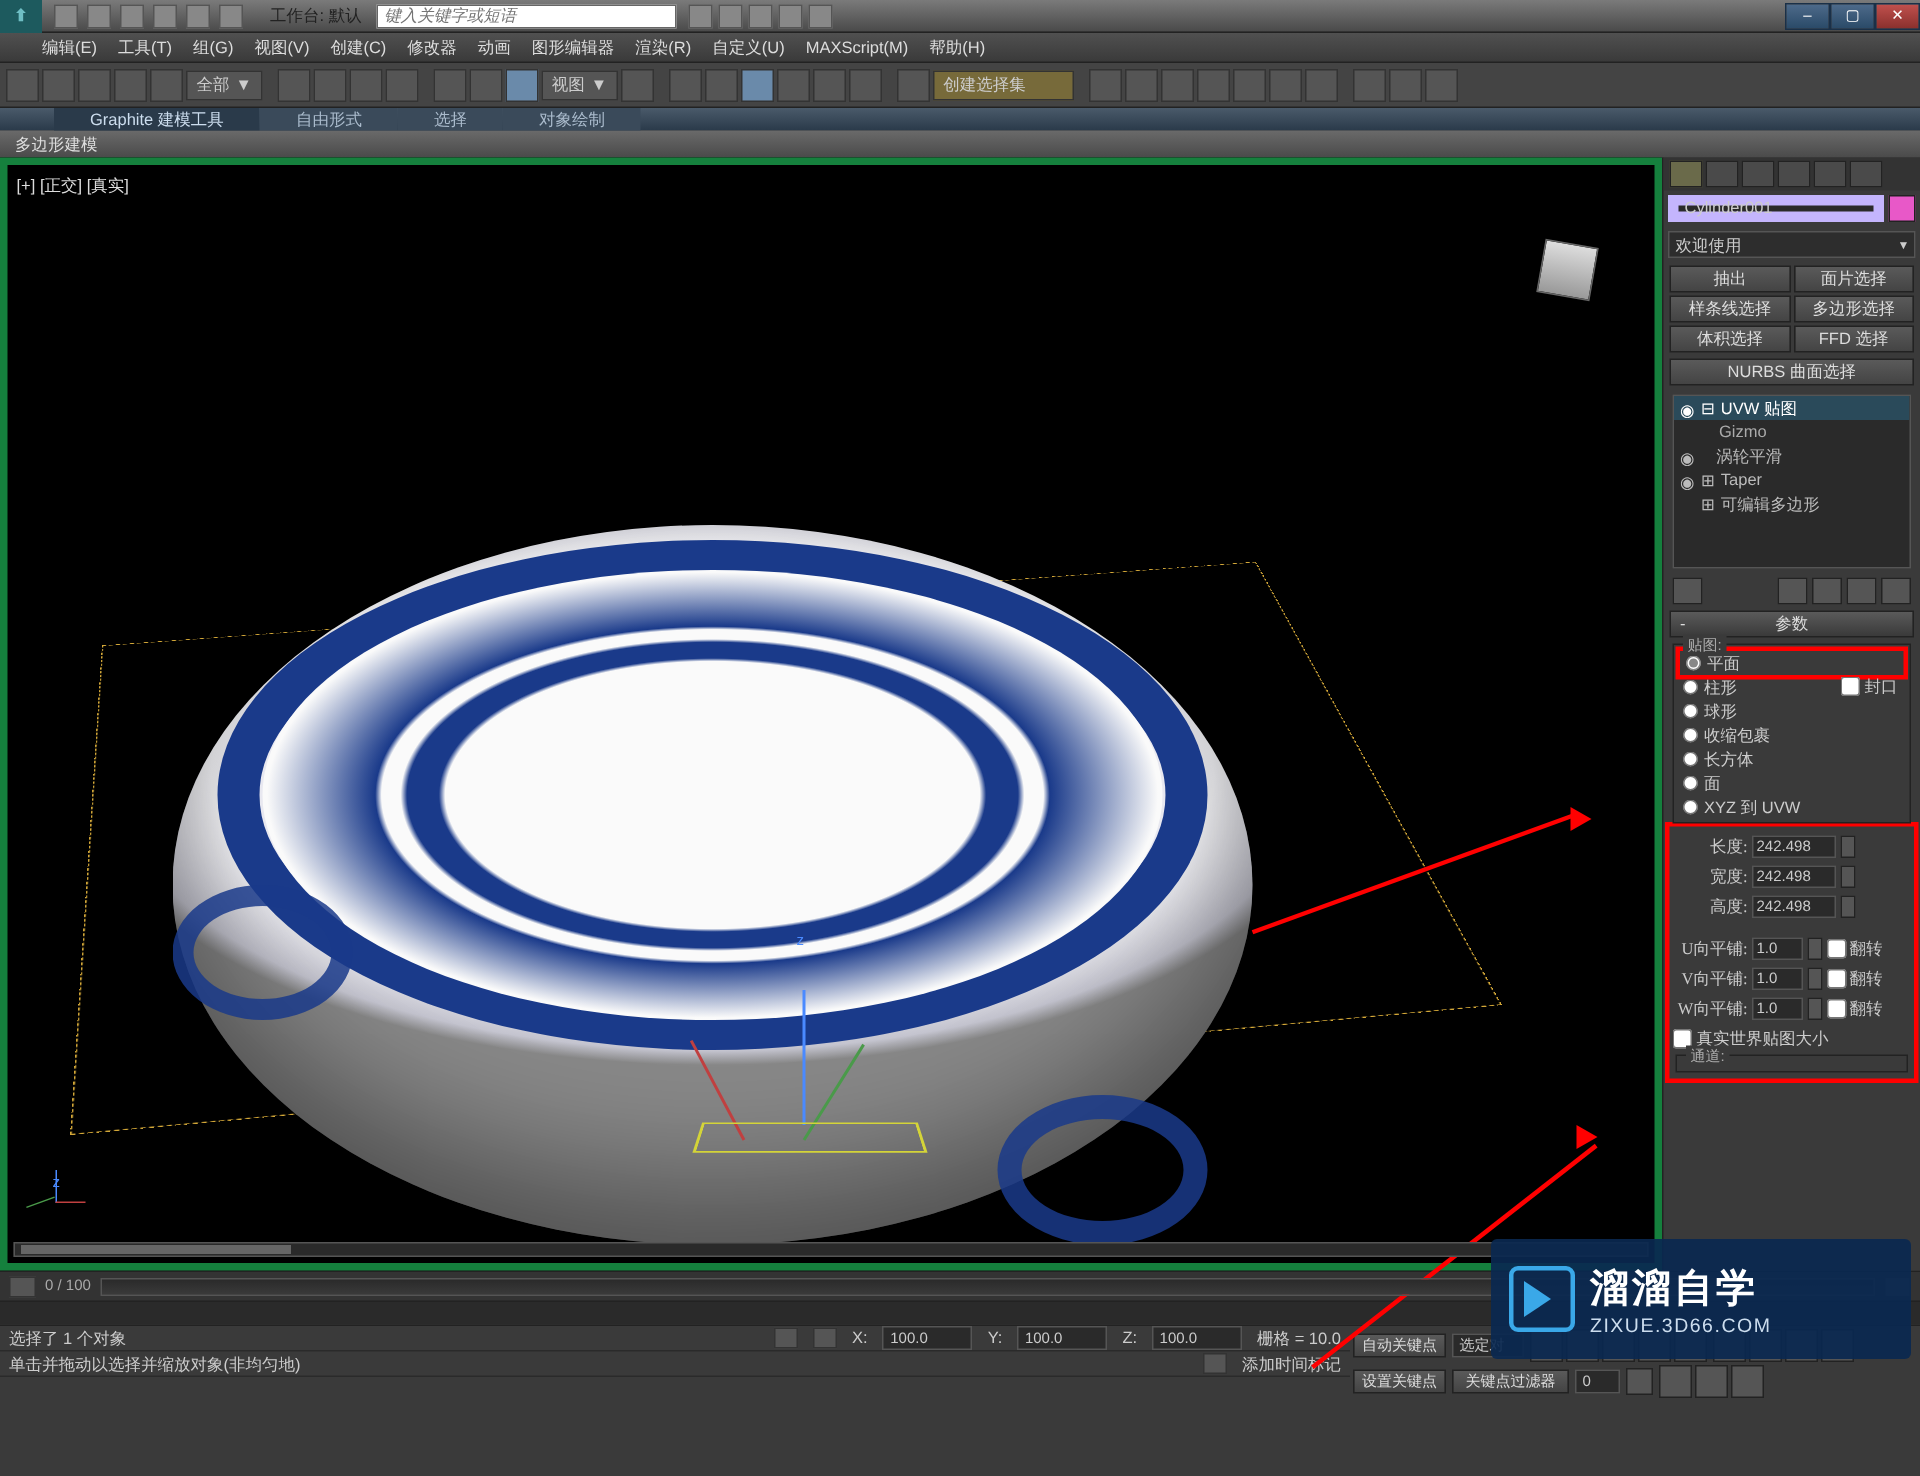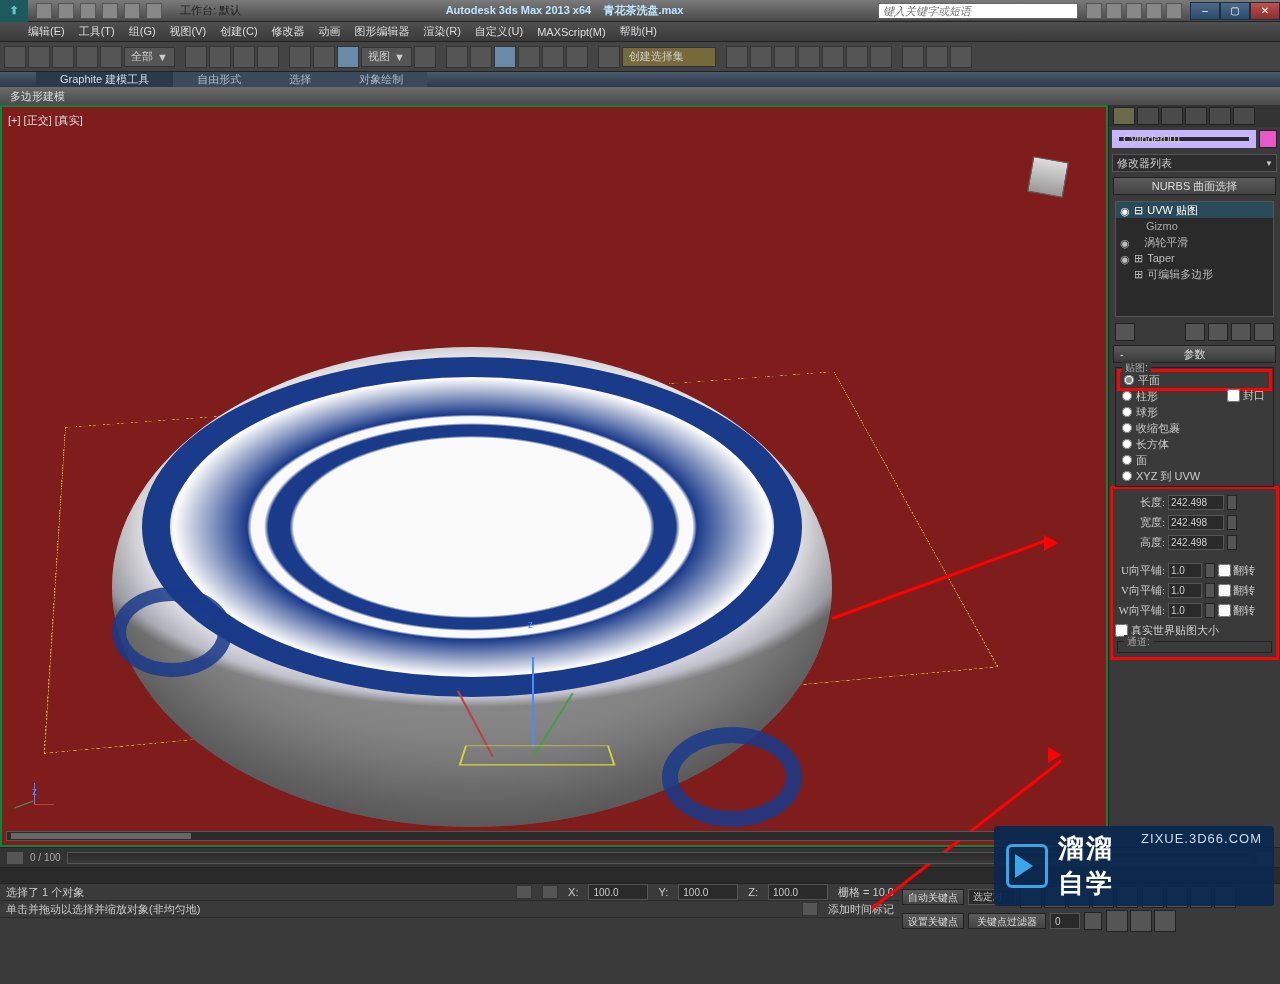--- a/index.html
+++ b/index.html
@@ -31,21 +31,21 @@
 .tool-combo { height: 20px; background: #555; border: 1px solid #333; color: #ccc; padding: 0 6px; display: flex; align-items: center; gap:4px; }
 
 
 .ribbon { height: 15px; background: linear-gradient(#4a5a6a,#2a3a4a); display: flex; align-items: center; padding-left: 36px; }
 .ribbon-tab { padding: 0 24px; height: 100%; display: flex; align-items: center; background: #3a4a5a; cursor: pointer; color:#aabbcc; }
 .ribbon-tab.active { background: #2a3a4a; color:#cde; }
 .ribbon-sub { height: 18px; background: linear-gradient(#6a6a6a,#4a4a4a); padding: 0 10px; display: flex; align-items: center; color:#ddd; }
 
 
 .main { display: flex; height: 742px; }
-.viewport { flex: 1; background: #7f1d1d; position: relative; border: 2px solid #15803d; }
+.viewport { flex: 1; background: #000000; position: relative; border: 5px solid #15803d; }
 .viewport-label { position: absolute; top: 6px; left: 6px; color: #ddd; font-size: 11px; }
 .view-cube { position: absolute; top: 40px; right: 28px; width: 60px; height: 60px; }
 .view-cube .cube { width: 36px; height: 36px; background: linear-gradient(#ddd,#999); border: 1px solid #666; transform: rotate(10deg); margin: 12px auto; }
 .axis-tripod { position: absolute; bottom: 40px; left: 12px; width: 40px; height: 40px; }
 .axis-tripod .z { position:absolute; left:18px; bottom:8px; color:#4a8aff; font-size:10px;}
 .axis-tripod .line-z { position:absolute; left:20px; bottom:0; width:1px; height:22px; background:#4a8aff;}
 .axis-tripod .line-x { position:absolute; left:20px; bottom:0; width:20px; height:1px; background:#c04040;}
 .axis-tripod .line-y { position:absolute; right:20px; bottom:0; width:20px; height:1px; background:#4a9a4a; transform:rotate(-20deg);}
 
 
@@ -126,43 +126,38 @@
 .play-controls { display:flex; gap:2px;}
 .play-btn { width:22px; height:22px; background:#555; border:1px solid #222;}
 .welcome-tab { height:18px; display:flex;}
 .welcome-tab .wb { padding:0 8px; background:#4a4a4a; border:1px solid #222; height:100%; line-height:16px; font-size:10px;}
 .welcome-tab .wb.active { background:#2a2a2a;}
 
 
 .watermark { position:absolute; right:6px; bottom:78px; width:280px; height:80px; background:rgba(10,40,80,0.92); border-radius:4px; display:flex; align-items:center; padding:0 12px; gap:10px;}
 .watermark .play-icon { width:44px; height:44px; border:3px solid #3aa8e8; border-radius:6px; display:flex; align-items:center; justify-content:center;}
 .watermark .play-icon::after { content:""; border:12px solid transparent; border-left:18px solid #3aa8e8; margin-left:6px;}
-.watermark .wm-text { display:flex; flex-direction:row;}
+.watermark .wm-text { display:flex; flex-direction:column;}
 .watermark .wm-title { font-size:26px; color:#fff; font-weight:bold; letter-spacing:2px;}
 .watermark .wm-url { font-size:13px; color:#cde; letter-spacing:1px;}
 </style>
 </head>
 <body>
 
 <div class="title-bar">
   <div class="logo">⬆</div>
   <div class="qat">
     <div class="qat-btn"></div>
     <div class="qat-btn"></div>
     <div class="qat-btn"></div>
     <div class="qat-btn"></div>
     <div class="qat-btn"></div>
     <div class="qat-btn"></div>
   </div>
   <div class="workspace">工作台: 默认</div>
-  <div class="app-title">
-    <span>Autodesk 3ds Max  2013 x64</span>
-    &nbsp;&nbsp;
-    <span>青花茶洗盘.max</span>
-  </div>
   <input class="search-box" placeholder="键入关键字或短语" style="">
   <div class="sys-icons">
     <div class="sys-btn"></div>
     <div class="sys-btn"></div>
     <div class="sys-btn"></div>
     <div class="sys-btn"></div>
     <div class="sys-btn"></div>
   </div>
   <div class="win-btns">
     <div class="win-btn">–</div>
@@ -280,21 +275,29 @@
       <div class="panel-tab-btn"></div>
       <div class="panel-tab-btn"></div>
       <div class="panel-tab-btn"></div>
       <div class="panel-tab-btn"></div>
     </div>
     <div class="obj-name-row">
       <div class="obj-name">Cylinder001</div>
       <div class="color-swatch"></div>
     </div>
     <div class="mod-list-row">
-      <div class="mod-combo">修改器列表</div>
+      <div class="mod-combo">欢迎使用</div>
+    </div>
+    <div class="btn-grid">
+      <div class="grid-btn">抽出</div>
+      <div class="grid-btn">面片选择</div>
+      <div class="grid-btn">样条线选择</div>
+      <div class="grid-btn">多边形选择</div>
+      <div class="grid-btn">体积选择</div>
+      <div class="grid-btn">FFD 选择</div>
     </div>
     <div class="nurbs-row">
       <div class="grid-btn" style="width:100%">NURBS 曲面选择</div>
     </div>
 
     <div class="mod-stack">
       <div class="stack-item sel">
           <span class="icon">◉</span>
           <span>⊟</span>
           <span>UVW 贴图</span>

